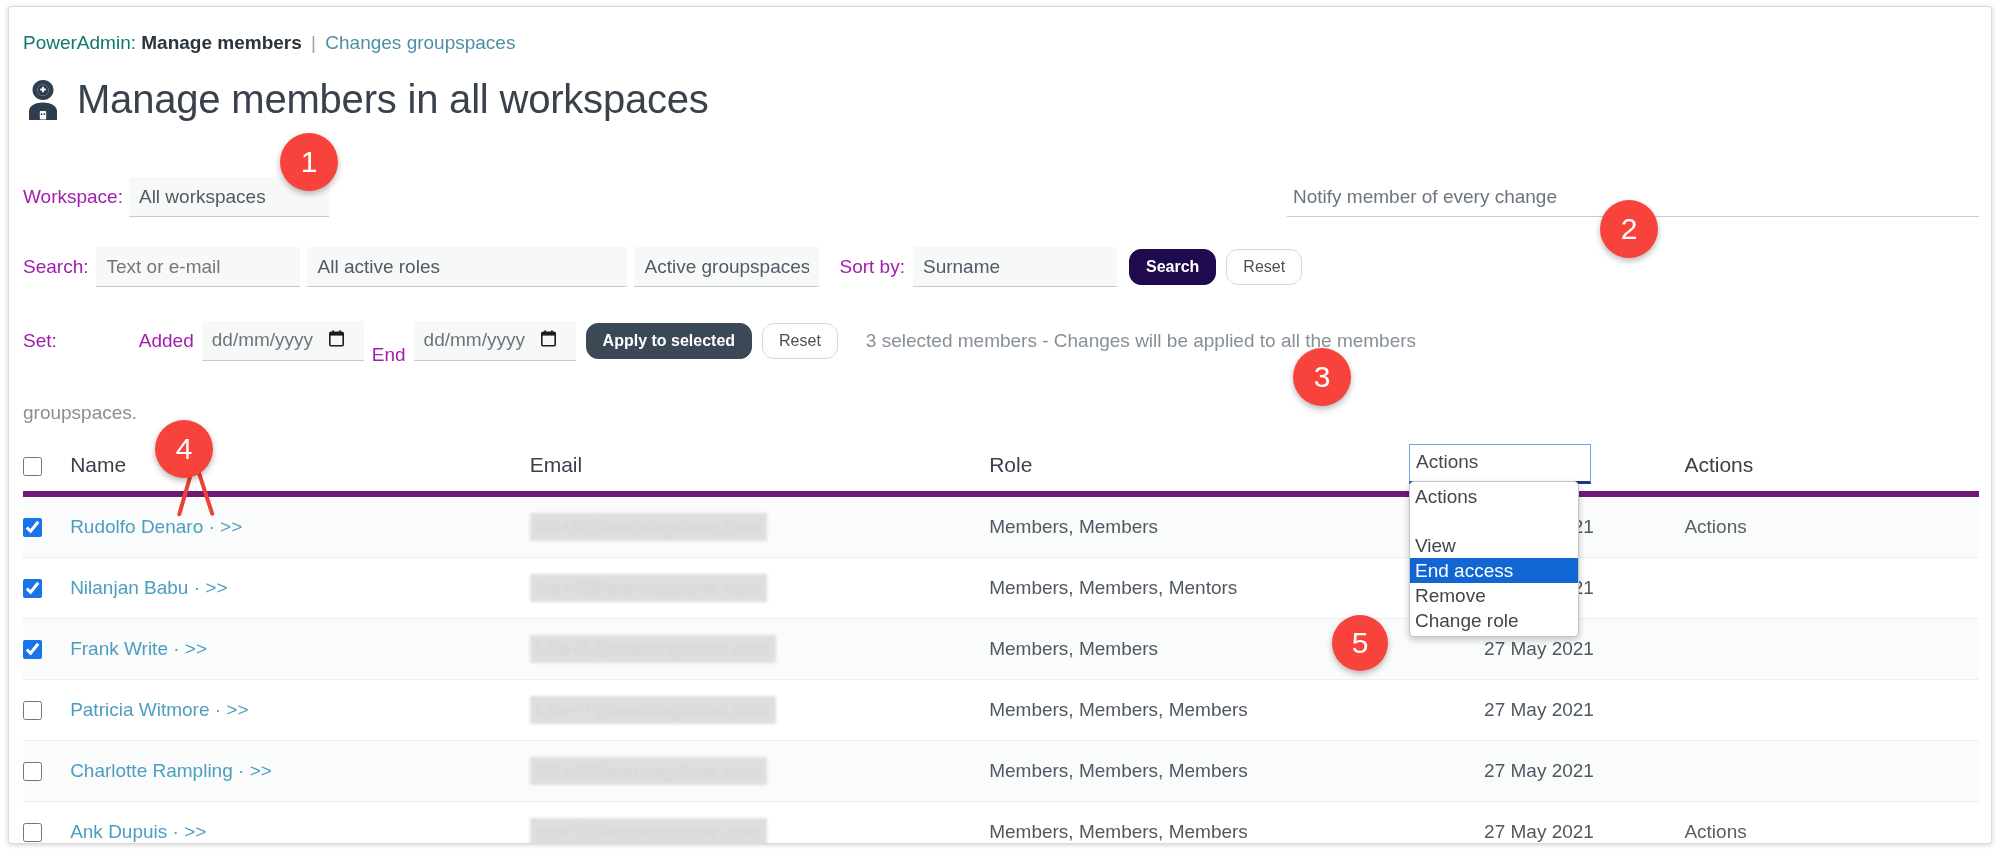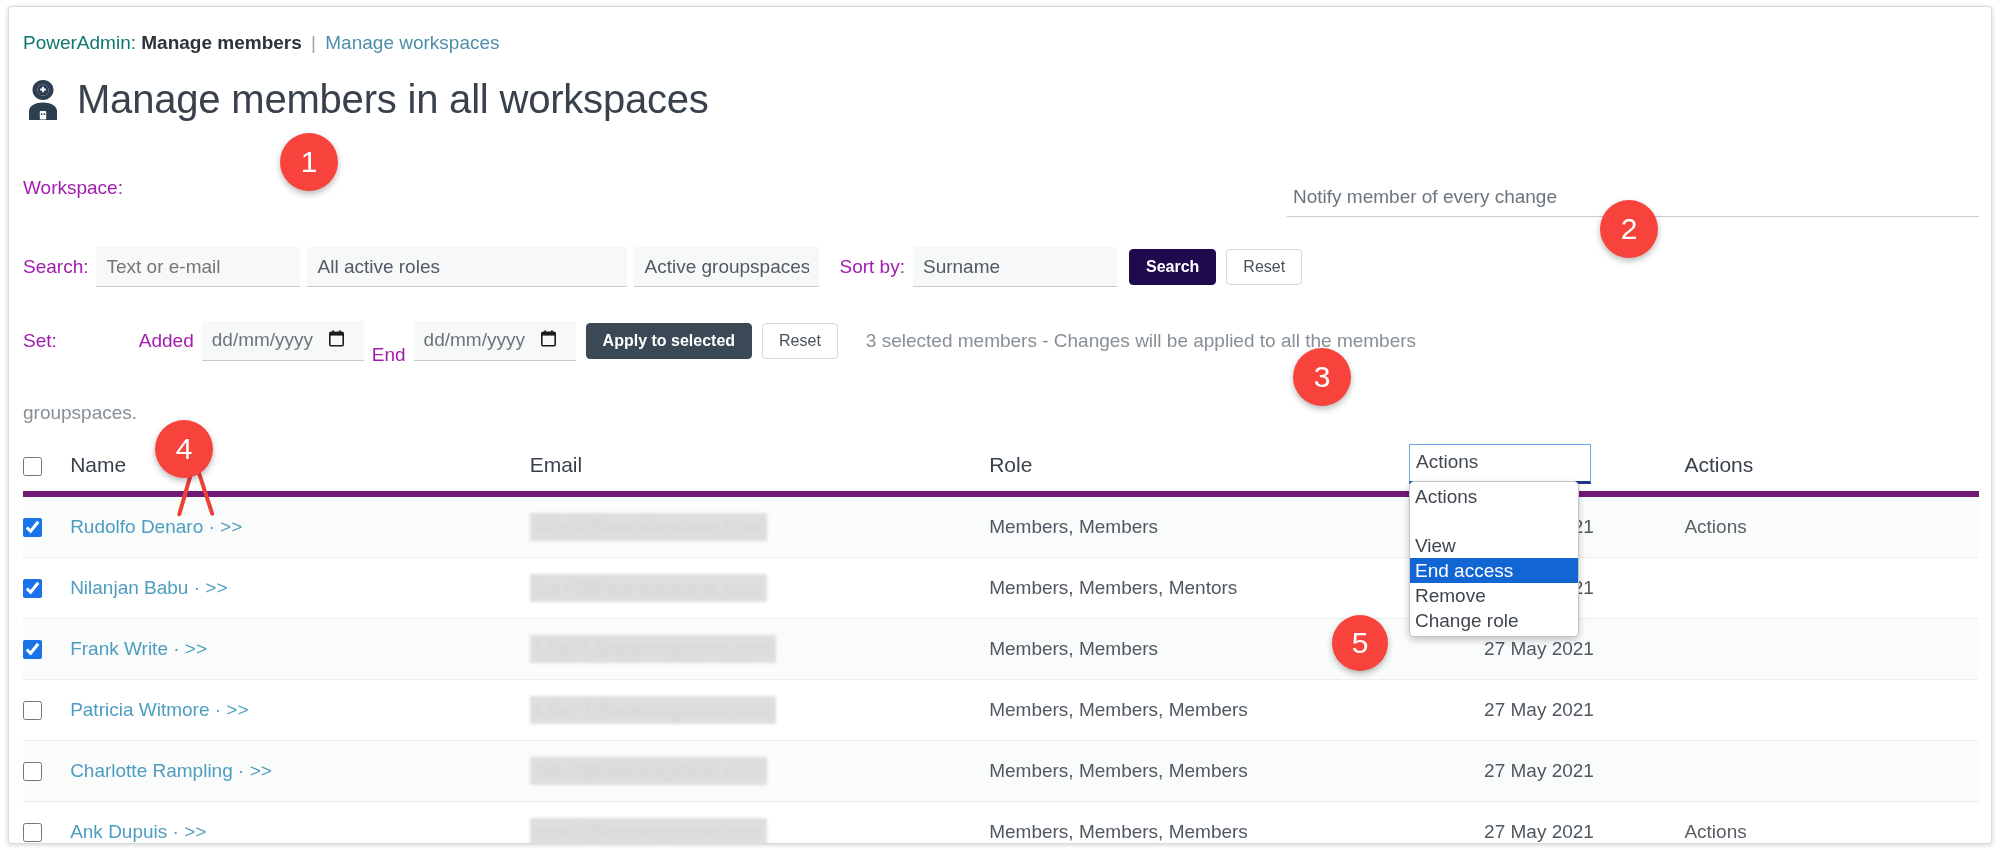--- a/index.html
+++ b/index.html
@@ -93,21 +93,21 @@
     padding: 7px 6px 7px 6px;
     height: 40px;
     outline: none;
     font-family: "Liberation Sans", sans-serif;
   }
 
   .btn {
     font-family: "Liberation Sans", sans-serif;
     font-size: 16px;
     font-weight: bold;
-    border-radius: 4px;
+    border-radius: 12px;
     padding: 9px 16px;
     cursor: pointer;
     white-space: nowrap;
     line-height: 1;
     height: 36px;
   }
   .btn-primary {
     background: #1f0a4d;
     color: #ffffff;
     border: 1px solid #1f0a4d;
@@ -279,39 +279,40 @@
 <body>
 
 <div id="page">
   <div id="frame">
     <div id="inner">
 
       <div class="breadcrumb">
         <span class="bc-label">PowerAdmin:</span>
         <span class="bc-current">Manage members</span>
         <span class="bc-sep">|</span>
-        <a href="#" class="bc-link">Manage workspaces</a>
+        <a href="#" class="bc-link">Changes groupspaces</a>
       </div>
 
       <div class="title-row">
         <span class="title-icon">
           <svg width="40" height="44" viewBox="0 0 40 44" xmlns="http://www.w3.org/2000/svg">
             <path d="M20 2c-6 0-10.5 4.4-10.5 10S14 22 20 22s10.5-4.4 10.5-10S26 2 20 2zm0 4.4c3.2 0 5.6 2.4 5.6 5.6S23.2 17.6 20 17.6 14.4 15.2 14.4 12 16.8 6.4 20 6.4z" fill="#2d3e50"></path>
             <path d="M20 6.4c-3.2 0-5.6 2.4-5.6 5.6S16.8 17.6 20 17.6 25.6 15.2 25.6 12 23.2 6.4 20 6.4zm-.9 2.3h1.8v1.9h1.9v1.8h-1.9v1.9h-1.8v-1.9h-1.9v-1.8h1.9V8.7z" fill="#2d3e50"></path>
             <path d="M20 24.5c-7.2 0-14 3.3-14 8.5v9h28v-9c0-5.2-6.8-8.5-14-8.5z" fill="#2d3e50"></path>
             <rect x="16.8" y="33" width="6.4" height="8.5" rx="1" fill="#ffffff"></rect>
             <circle cx="18.6" cy="36.2" r="0.9" fill="#2d3e50"></circle>
             <circle cx="21.4" cy="36.2" r="0.9" fill="#2d3e50"></circle>
           </svg>
         </span>
         <span class="page-title">Manage members in all workspaces</span>
       </div>
 
       <div class="frow" style="left:14px; top:170px;">
         <span class="flabel">Workspace:</span>
+        <input class="field" style="width: 200px; margin-left: 6px;" readonly="" value="All workspaces">
       </div>
 
       <div class="frow" style="left:1278px; top:170px;">
         <input class="plain-sel" style="width: 692px;" readonly="" value="Notify member of every change">
       </div>
 
       <div class="frow" style="left:14px; top:240px;">
         <span class="flabel">Search:</span>
         <input class="field ph" style="width: 204px; margin-left: 8px;" placeholder="Text or e-mail">
         <input class="field" style="width: 320px; margin-left: 7px;" readonly="" value="All active roles">

